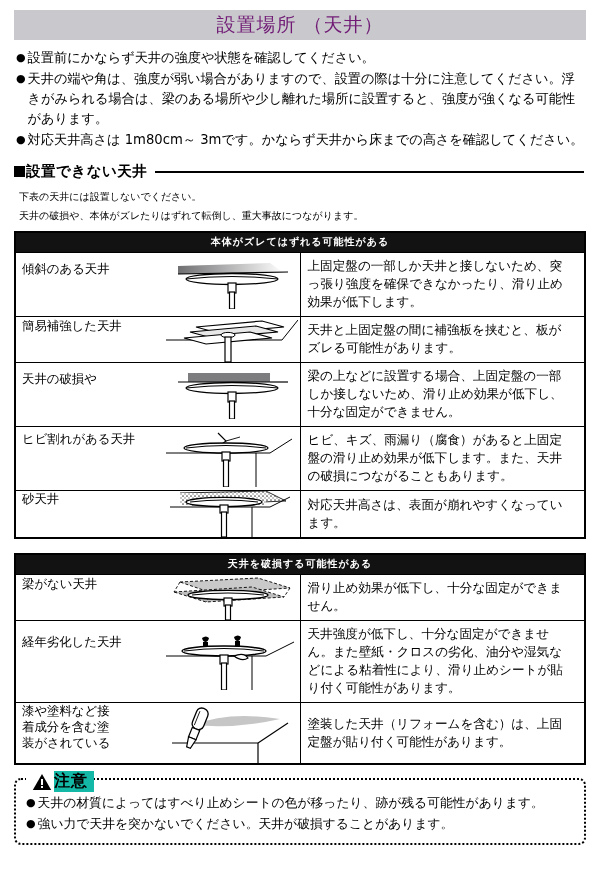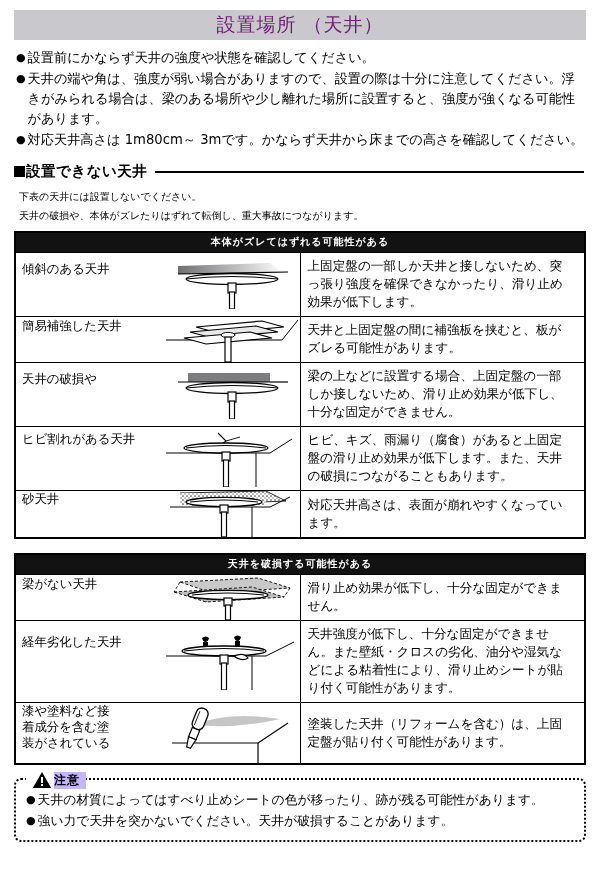--- a/index.html
+++ b/index.html
@@ -168,22 +168,22 @@
     margin-top: -14px;
     margin-bottom: 1px;
   }
   .caution-head .tri-wrap {
     background: #fff;
     padding: 0 2px 0 6px;
     display: flex;
     align-items: center;
   }
   .caution-head .label {
-    background: #c4b5fd;
-    font-size: 12px;
+    background: #14b8a6;
+    font-size: 16px;
     font-weight: bold;
     letter-spacing: 1px;
     padding-right: 6px;
   }
   .caution .bullet-row {
     font-size: 12.8px;
     line-height: 19px;
   }
 </style>
 </head>

